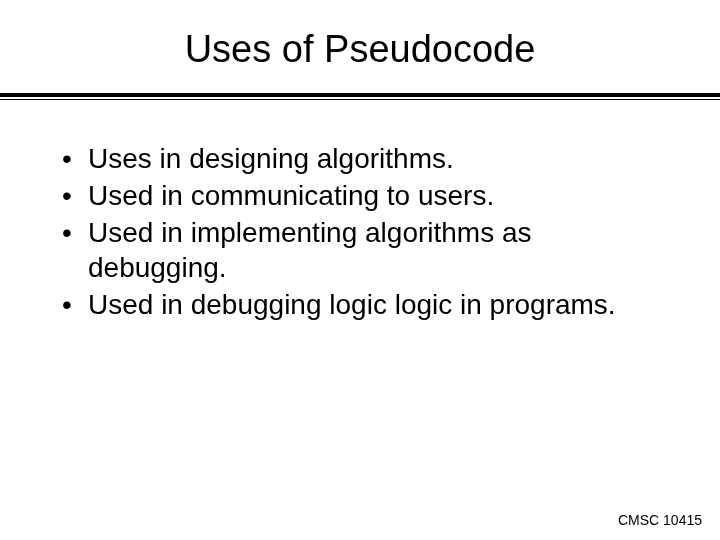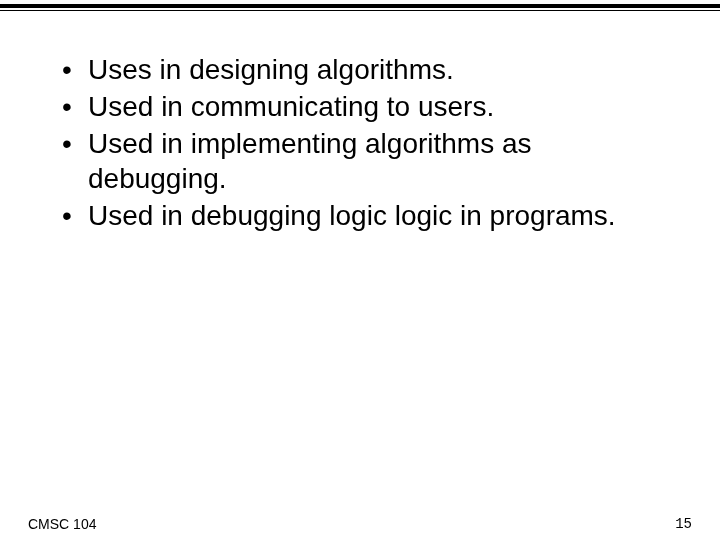--- a/index.html
+++ b/index.html
@@ -66,36 +66,37 @@
   }
   .bullet-text {
     flex: 1;
   }
   .footer {
     position: absolute;
     bottom: 12px;
     left: 0;
     width: 100%;
     display: flex;
-    justify-content: space-between;
-    padding: 0 28px;
+    justify-content: flex-end;
+    padding: 0 18px;
     font-size: 14px;
     color: #000;
   }
   .footer-left {
     font-family: Arial, Helvetica, sans-serif;
   }
   .footer-right {
-    font-family: Liberation Mono, monospace;
+    font-family: Liberation Sans, sans-serif;
   }
 </style>
 </head>
 <body>
 
 <div class="slide">
+  <h1 class="title">Uses of Pseudocode</h1>
   <div class="divider">
     <div class="divider-top"></div>
     <div class="divider-bottom"></div>
   </div>
   <div class="content">
     <ul class="bullet-list">
       <li class="bullet-item">
         <span class="bullet-marker">•</span>
         <span class="bullet-text">Uses in designing algorithms.</span>
       </li>

